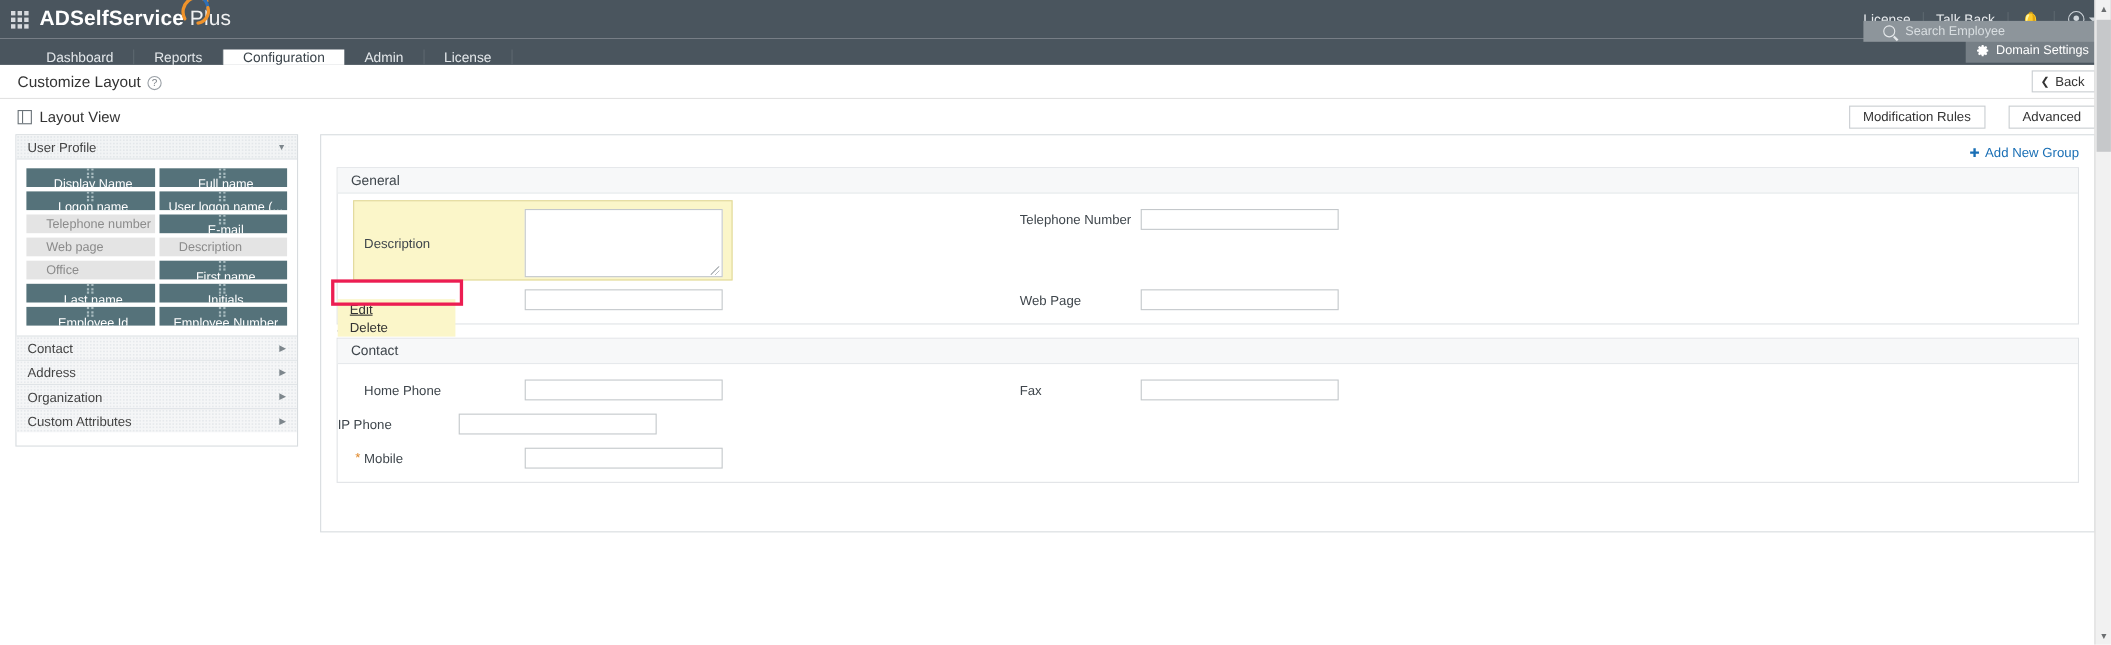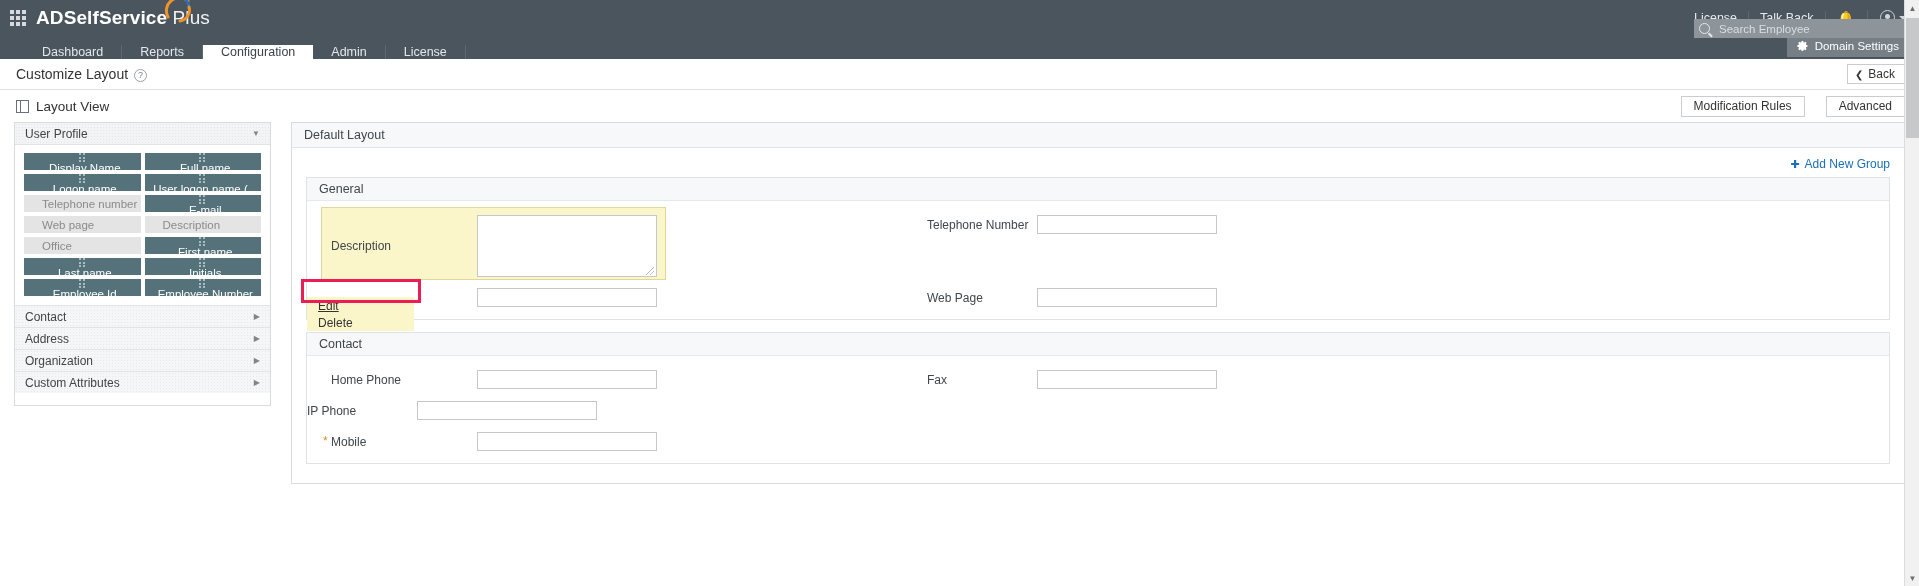--- a/index.html
+++ b/index.html
@@ -79,21 +79,21 @@
   }
   .caret-d { width:0;height:0;border-left:4px solid transparent;border-right:4px solid transparent;border-top:4px solid #cfd5da; }
 
   
   .searchbox {
     position: absolute;
     right: 10px; top: 19px;
     width: 215px; height: 19px;
     background: #8d959b;
     display: flex; align-items: center;
-    padding: 0 5px;
+    padding: 0 18px;
     z-index: 6;
     margin-left: 25px;
   }
   .searchbox .sicon {
     width: 11px; height: 11px; border-radius: 50%;
     border: 1.6px solid #e5e8ea; position: relative; margin-right: 7px;
     flex: none;
   }
   .searchbox .sicon::after {
     content:""; position:absolute; right:-4px; bottom:-3px;
@@ -641,21 +641,20 @@
       <span>Organization</span>
       <span class="arrow">▶</span>
     </div>
     <div class="acc-row">
       <span>Custom Attributes</span>
       <span class="arrow">▶</span>
     </div>
   </div>
 
   <div class="mainpanel">
-    <div class="panel-title">Default Layout</div>
 
     <div class="panel-body">
       <div class="addnew">
         <span class="plusicon">✚</span>
         <span>Add New Group</span>
       </div>
 
       <div class="group">
         <div class="group-head">General</div>
         <div class="group-body">

